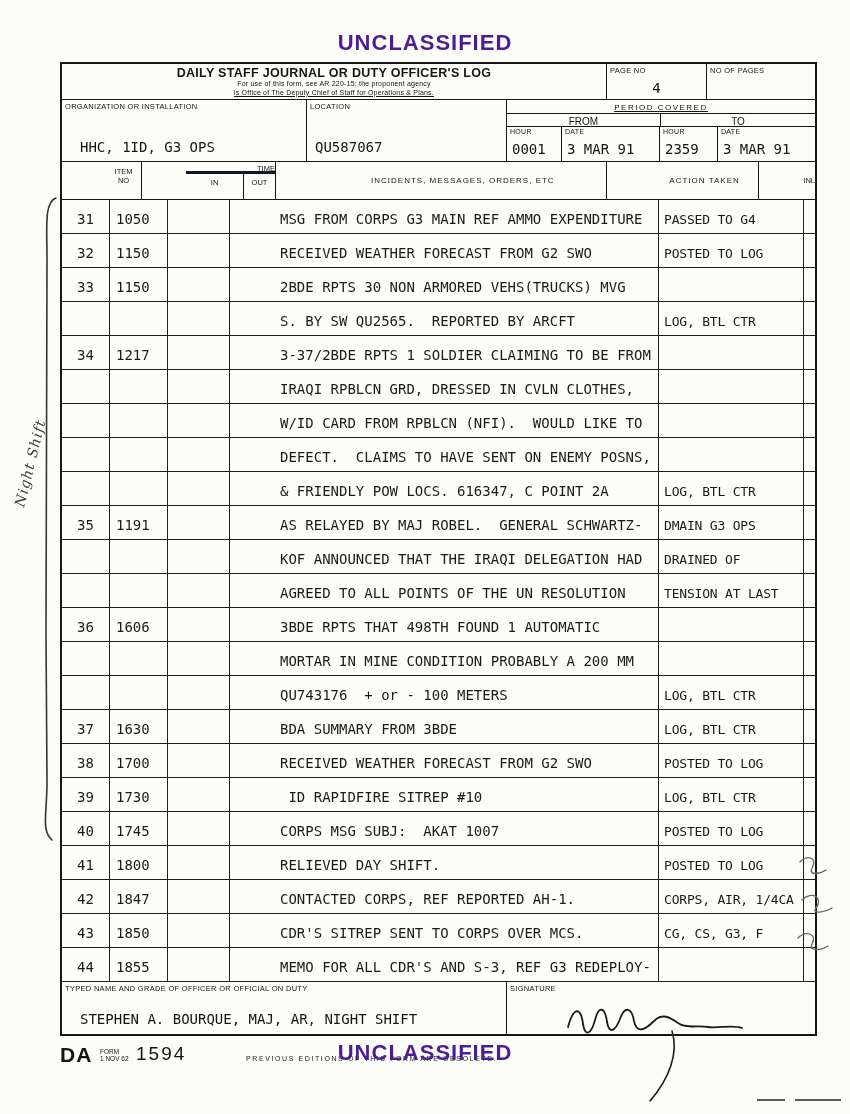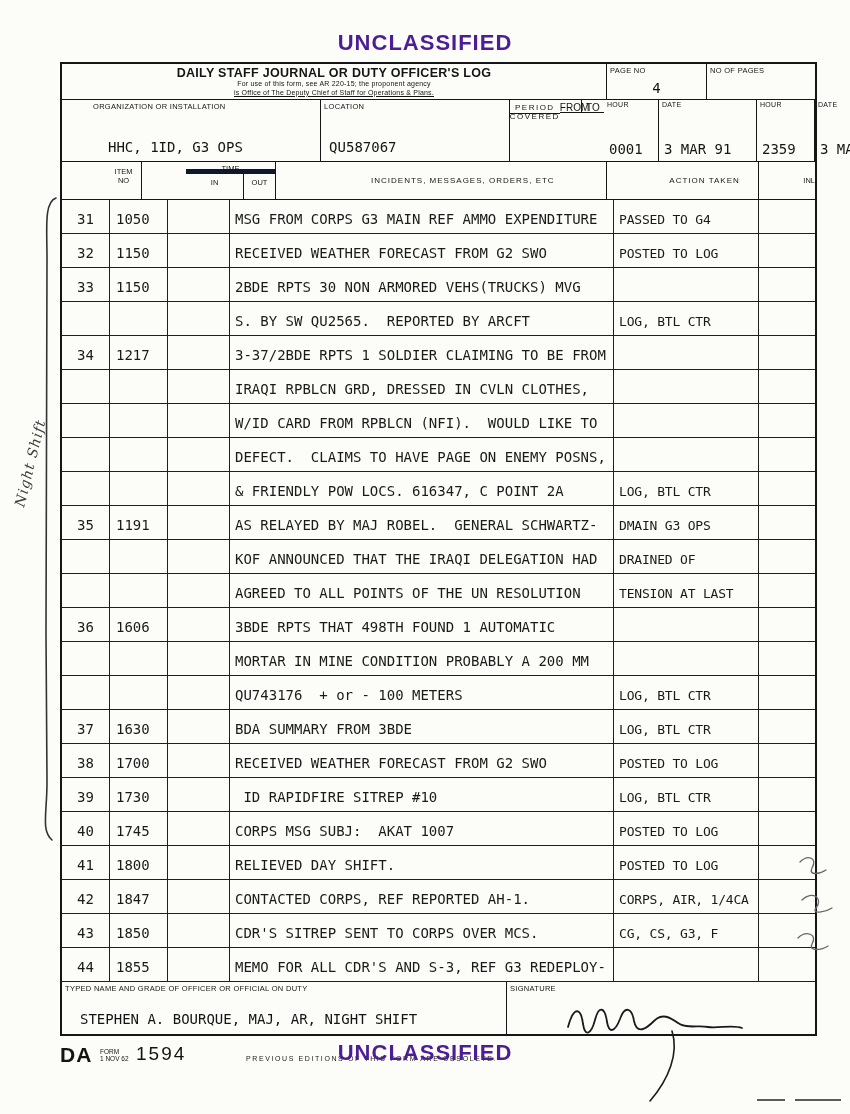--- a/index.html
+++ b/index.html
@@ -26,60 +26,60 @@
   .form-title { font-size:12.5px; font-weight:bold; letter-spacing:0.3px; }
   .form-sub { font-size:7px; line-height:8.5px; letter-spacing:0.2px; }
   .form-sub.u { text-decoration:underline; }
   .pageno-cell { width:100px; border-right:1px solid #161616; position:relative; }
   .nopages-cell { flex:1; position:relative; }
   .cell-label { position:absolute; top:2px; left:3px; font-size:7.5px; letter-spacing:0.3px; white-space:nowrap; }
   .pageno-value { position:absolute; bottom:3px; left:50%; transform:translateX(-50%); font-size:14px; }
 
   
   .row-b { display:flex; height:62px; border-bottom:1px solid #161616; }
-  .org-cell { width:245px; border-right:1px solid #161616; position:relative;margin-left:28px; }
+  .org-cell { width:245px; border-right:1px solid #161616; position:relative; }
   .loc-cell { width:200px; border-right:1px solid #161616; position:relative; }
   .fill-value { position:absolute; bottom:6px; font-size:14px; white-space:pre; }
   .org-cell .fill-value { left:18px; }
   .loc-cell .fill-value { left:8px; }
-  .period-cell { flex:1; display:flex; flex-direction:row; }
+  .period-cell { flex:1; display:flex; flex-direction:column;text-decoration:underline; }
   .period-head { height:14px; border-bottom:1px solid #161616; text-align:center;
                  font-size:8px; letter-spacing:1.5px; padding-top:3px; }
   .fromto-row { display:flex; height:13px; border-bottom:1px solid #161616; font-size:10px; }
   .from-cell { width:50%; border-right:1px solid #161616; text-align:center; padding-top:2px; }
   .to-cell { flex:1; text-align:center; padding-top:2px; }
   .hd-row { flex:1; display:flex; }
   .hd { position:relative; border-right:1px solid #161616; }
   .hd:last-child { border-right:none; }
   .hd1 { width:55px; } .hd2 { width:98px; } .hd3 { width:58px; } .hd4 { flex:1; }
   .hd .cell-label { top:1px; left:3px; font-size:7px; }
   .hd .fill-value { bottom:4px; left:5px; font-size:14px; }
 
   
   .thead { display:flex; height:38px; border-bottom:1px solid #161616; font-size:7.5px; }
   .th { border-right:1px solid #161616;margin-left:44px; }
   .th-item { width:48px; text-align:center; padding-top:5px; line-height:9px; }
   .th-time { width:120px; display:flex; flex-direction:column; }
-  .th-time-top { height:12px; border-bottom:5px solid #0f172a; text-align:center; padding-top:2px; }
+  .th-time-top { height:12px; border-bottom:3px solid #0f172a; text-align:right; padding-top:2px; }
   .th-inout { flex:1; display:flex; }
   .th-in { width:58px; border-right:1px solid #161616; text-align:center; padding-top:4px; }
   .th-out { flex:1; text-align:center; padding-top:4px; }
   .th-inc { width:384px; display:flex; align-items:center; justify-content:center; letter-spacing:1px; font-size:8px; }
   .th-act { width:145px; display:flex; align-items:center; justify-content:center; letter-spacing:1px; font-size:8px; }
   .th-inl { flex:1; border-right:none; display:flex; align-items:center; justify-content:center; }
 
   
   .trow { display:flex; height:34px; border-bottom:1px solid #1f1f1f; }
   .c { border-right:1px solid #1f1f1f; display:flex; align-items:flex-end; padding-bottom:6px;
        font-family:"DejaVu Sans Mono","Liberation Mono",monospace; font-size:14px;
        white-space:pre; overflow:hidden; color:#1a1a1a; }
   .c-item { width:48px; justify-content:center; }
   .c-in  { width:58px; padding-left:6px; }
   .c-out { width:62px; }
-  .c-inc { width:384px; padding-left:5px; }
+  .c-inc { width:384px; padding-left:5px;margin-left:45px; }
   .c-act { width:145px; padding-left:5px; font-size:13px; letter-spacing:-0.2px; }
   .c-inl { flex:1; border-right:none; }
 
   
   .ffoot { display:flex; height:52px; }
   .foot-left { width:445px; border-right:1px solid #161616; position:relative; }
   .foot-left .fill-value { left:18px; bottom:7px; }
   .foot-right { flex:1; position:relative; }
 
   
@@ -243,21 +243,21 @@
     <div class="c c-out"></div>
     <div class="c c-inc">W/ID CARD FROM RPBLCN (NFI).  WOULD LIKE TO</div>
     <div class="c c-act"></div>
     <div class="c c-inl"></div>
   </div>
 
   <div class="trow">
     <div class="c c-item"></div>
     <div class="c c-in"></div>
     <div class="c c-out"></div>
-    <div class="c c-inc">DEFECT.  CLAIMS TO HAVE PAGE ON ENEMY POSNS,</div>
+    <div class="c c-inc">DEFECT.  CLAIMS TO HAVE SENT ON ENEMY POSNS,</div>
     <div class="c c-act"></div>
     <div class="c c-inl"></div>
   </div>
 
   <div class="trow">
     <div class="c c-item"></div>
     <div class="c c-in"></div>
     <div class="c c-out"></div>
     <div class="c c-inc">&amp; FRIENDLY POW LOCS. 616347, C POINT 2A</div>
     <div class="c c-act">LOG, BTL CTR</div>

